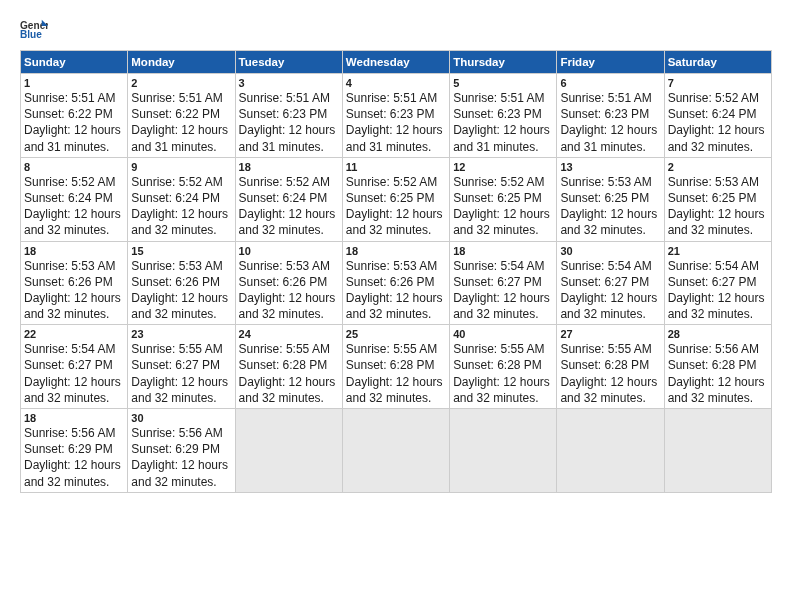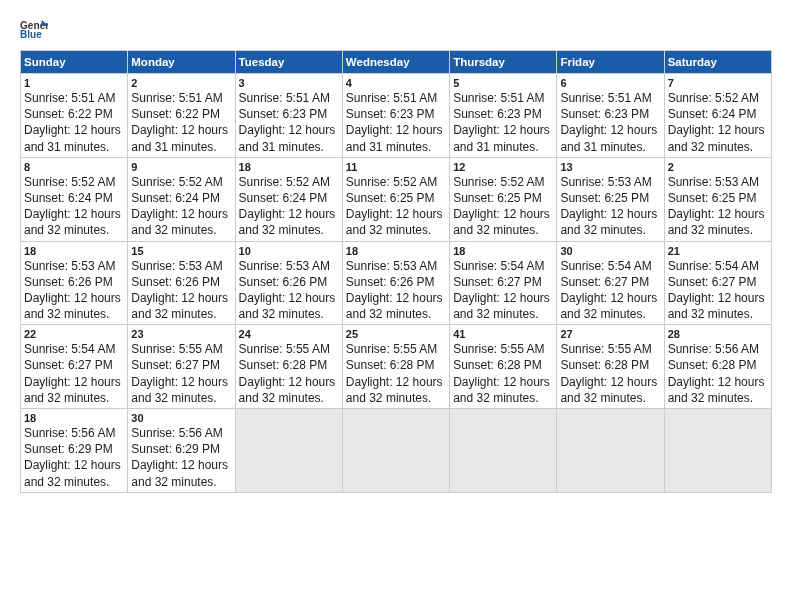--- a/index.html
+++ b/index.html
@@ -144,21 +144,21 @@
           <td><span class="day-num">18</span><span class="day-info">Sunrise: 5:53 AM<br>Sunset: 6:26 PM<br>Daylight: 12 hours<br>and 32 minutes.</span></td>
           <td><span class="day-num">18</span><span class="day-info">Sunrise: 5:54 AM<br>Sunset: 6:27 PM<br>Daylight: 12 hours<br>and 32 minutes.</span></td>
           <td><span class="day-num">30</span><span class="day-info">Sunrise: 5:54 AM<br>Sunset: 6:27 PM<br>Daylight: 12 hours<br>and 32 minutes.</span></td>
           <td><span class="day-num">21</span><span class="day-info">Sunrise: 5:54 AM<br>Sunset: 6:27 PM<br>Daylight: 12 hours<br>and 32 minutes.</span></td>
         </tr>
         <tr>
           <td><span class="day-num">22</span><span class="day-info">Sunrise: 5:54 AM<br>Sunset: 6:27 PM<br>Daylight: 12 hours<br>and 32 minutes.</span></td>
           <td><span class="day-num">23</span><span class="day-info">Sunrise: 5:55 AM<br>Sunset: 6:27 PM<br>Daylight: 12 hours<br>and 32 minutes.</span></td>
           <td><span class="day-num">24</span><span class="day-info">Sunrise: 5:55 AM<br>Sunset: 6:28 PM<br>Daylight: 12 hours<br>and 32 minutes.</span></td>
           <td><span class="day-num">25</span><span class="day-info">Sunrise: 5:55 AM<br>Sunset: 6:28 PM<br>Daylight: 12 hours<br>and 32 minutes.</span></td>
-          <td><span class="day-num">41</span><span class="day-info">Sunrise: 5:55 AM<br>Sunset: 6:28 PM<br>Daylight: 12 hours<br>and 32 minutes.</span></td>
+          <td><span class="day-num">40</span><span class="day-info">Sunrise: 5:55 AM<br>Sunset: 6:28 PM<br>Daylight: 12 hours<br>and 32 minutes.</span></td>
           <td><span class="day-num">27</span><span class="day-info">Sunrise: 5:55 AM<br>Sunset: 6:28 PM<br>Daylight: 12 hours<br>and 32 minutes.</span></td>
           <td><span class="day-num">28</span><span class="day-info">Sunrise: 5:56 AM<br>Sunset: 6:28 PM<br>Daylight: 12 hours<br>and 32 minutes.</span></td>
         </tr>
         <tr>
           <td><span class="day-num">18</span><span class="day-info">Sunrise: 5:56 AM<br>Sunset: 6:29 PM<br>Daylight: 12 hours<br>and 32 minutes.</span></td>
           <td><span class="day-num">30</span><span class="day-info">Sunrise: 5:56 AM<br>Sunset: 6:29 PM<br>Daylight: 12 hours<br>and 32 minutes.</span></td>
           <td class="empty"></td>
           <td class="empty"></td>
           <td class="empty"></td>
           <td class="empty"></td>

